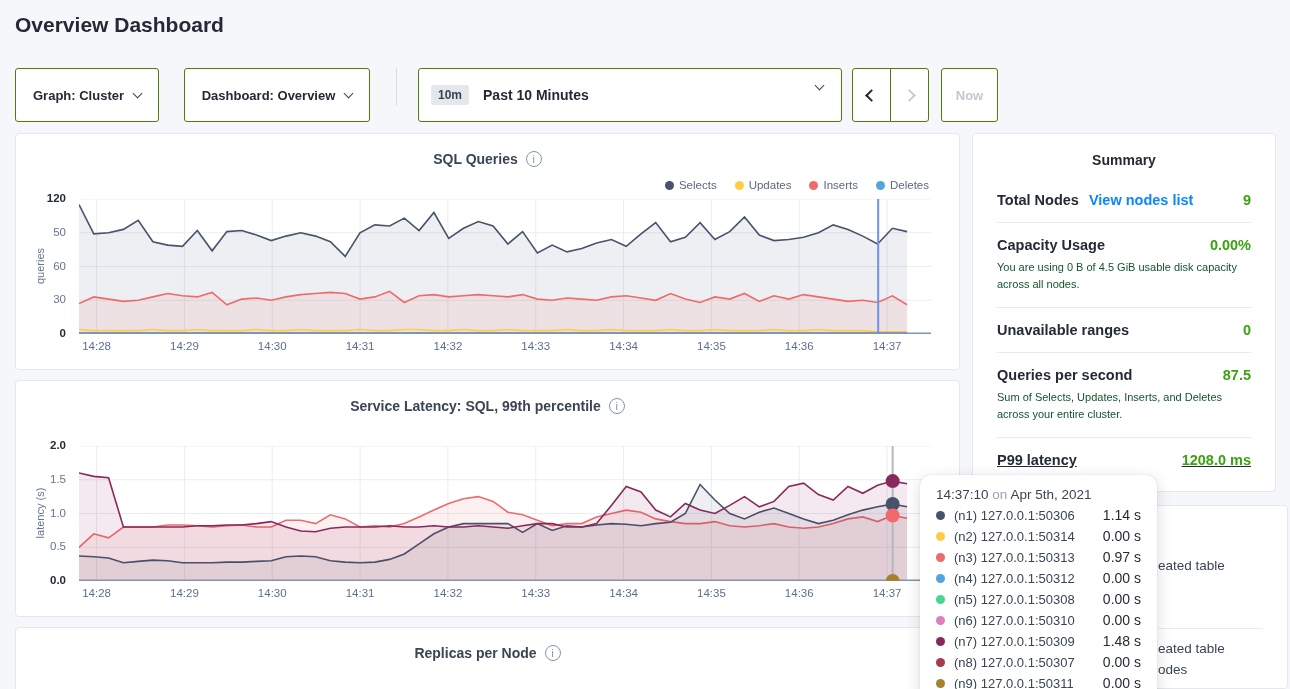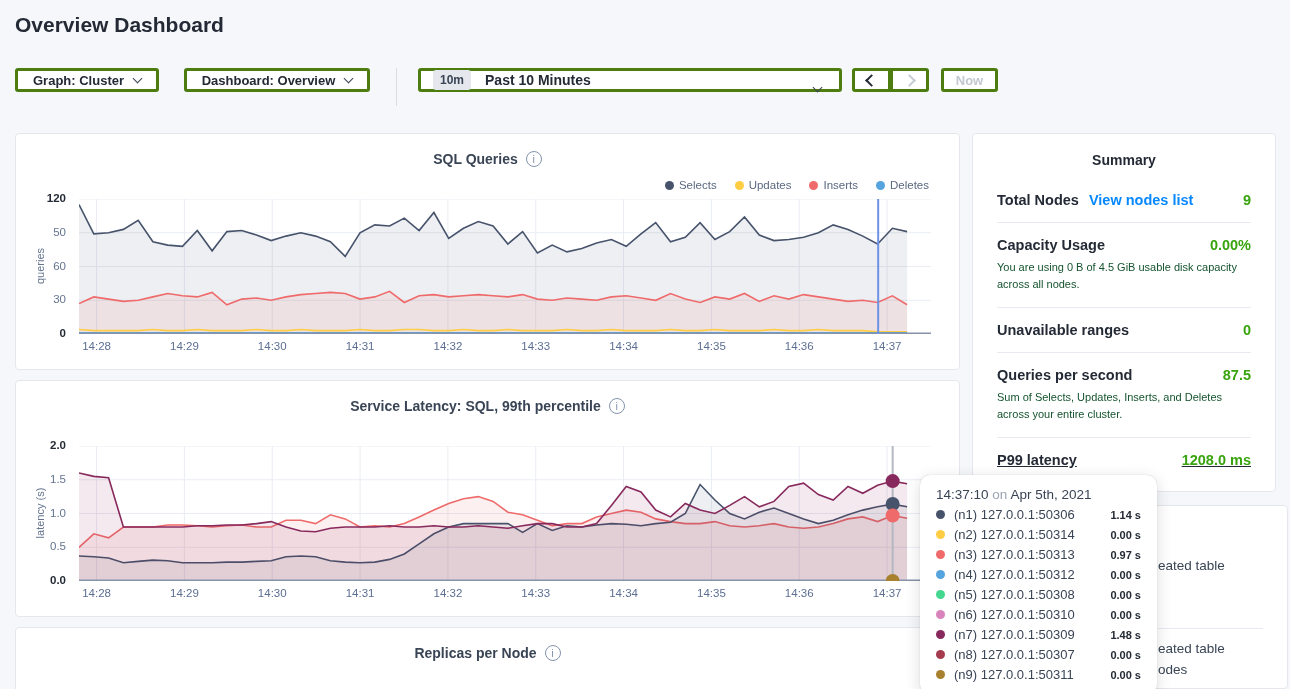--- a/index.html
+++ b/index.html
@@ -3,21 +3,21 @@
 <meta charset="utf-8">
 <style>
   * { margin:0; padding:0; box-sizing:border-box; }
   html,body { width:1290px; height:689px; overflow:hidden; }
   body { font-family:"Liberation Sans", sans-serif; background:#f5f7fa; color:#242a35; }
   #app { position:relative; width:1290px; height:689px; background:#f5f7fa; overflow:hidden; }
 
   .page-title { position:absolute; left:15px; top:13px; font-size:21px; font-weight:600; color:#242a35; }
 
   
-  .btn { position:absolute; top:68px; height:24px; background:#fff; border:3px solid #4d7c0f;
+  .btn { position:absolute; top:68px; height:54px; background:#fff; border:1px solid #4d7c0f;
          border-radius:3px; display:flex; align-items:center; justify-content:center;
          font-size:13px; font-weight:bold; color:#242a35; cursor:pointer; }
   .btn-graph { left:15px; width:144px; gap:10px; }
   .btn-dash  { left:184px; width:186px; gap:10px; }
   .toolbar-divider { position:absolute; left:396px; top:68px; width:1px; height:38px; background:#d8dce3; }
   .btn-time { left:418px; width:424px; justify-content:flex-start; padding:0 12px; font-size:14px; }
   .time-badge { background:#e4e7ec; color:#394455; font-size:12px; font-weight:bold;
                 padding:3px 7px; border-radius:3px; margin-right:14px; }
   .chev-down { width:7px; height:7px; border-right:1.5px solid #394455; border-bottom:1.5px solid #394455;
                transform:rotate(45deg); margin-top:-4px; }
@@ -78,21 +78,21 @@
 
   
   .tooltip { position:absolute; left:920px; top:475px; width:237px; background:#fff; border-radius:10px;
              box-shadow:0 0 1px rgba(0,0,0,0.25), 0 4px 16px rgba(0,0,0,0.14); padding:12px 16px 12px;
              z-index:10; }
   .tt-head { font-size:13.5px; color:#394455; margin-bottom:4px; }
   .tt-on { color:#9aa5b5; }
   .tt-row { display:flex; align-items:center; margin-top:5px; font-size:13px; color:#394455; }
   .tt-dot { width:9px; height:9px; border-radius:50%; margin-right:9px; flex:none; }
   .tt-label { flex:1; }
-  .tt-value { font-weight:bold; color:#242a35; font-size:11px; }
+  .tt-value { font-weight:normal; color:#242a35; font-size:14px; }
 </style>
 </head>
 <body>
 
 <div id="app">
 
   <div class="page-title">Overview Dashboard</div>
 
   <div class="btn btn-graph">
     <span>Graph: Cluster</span>

